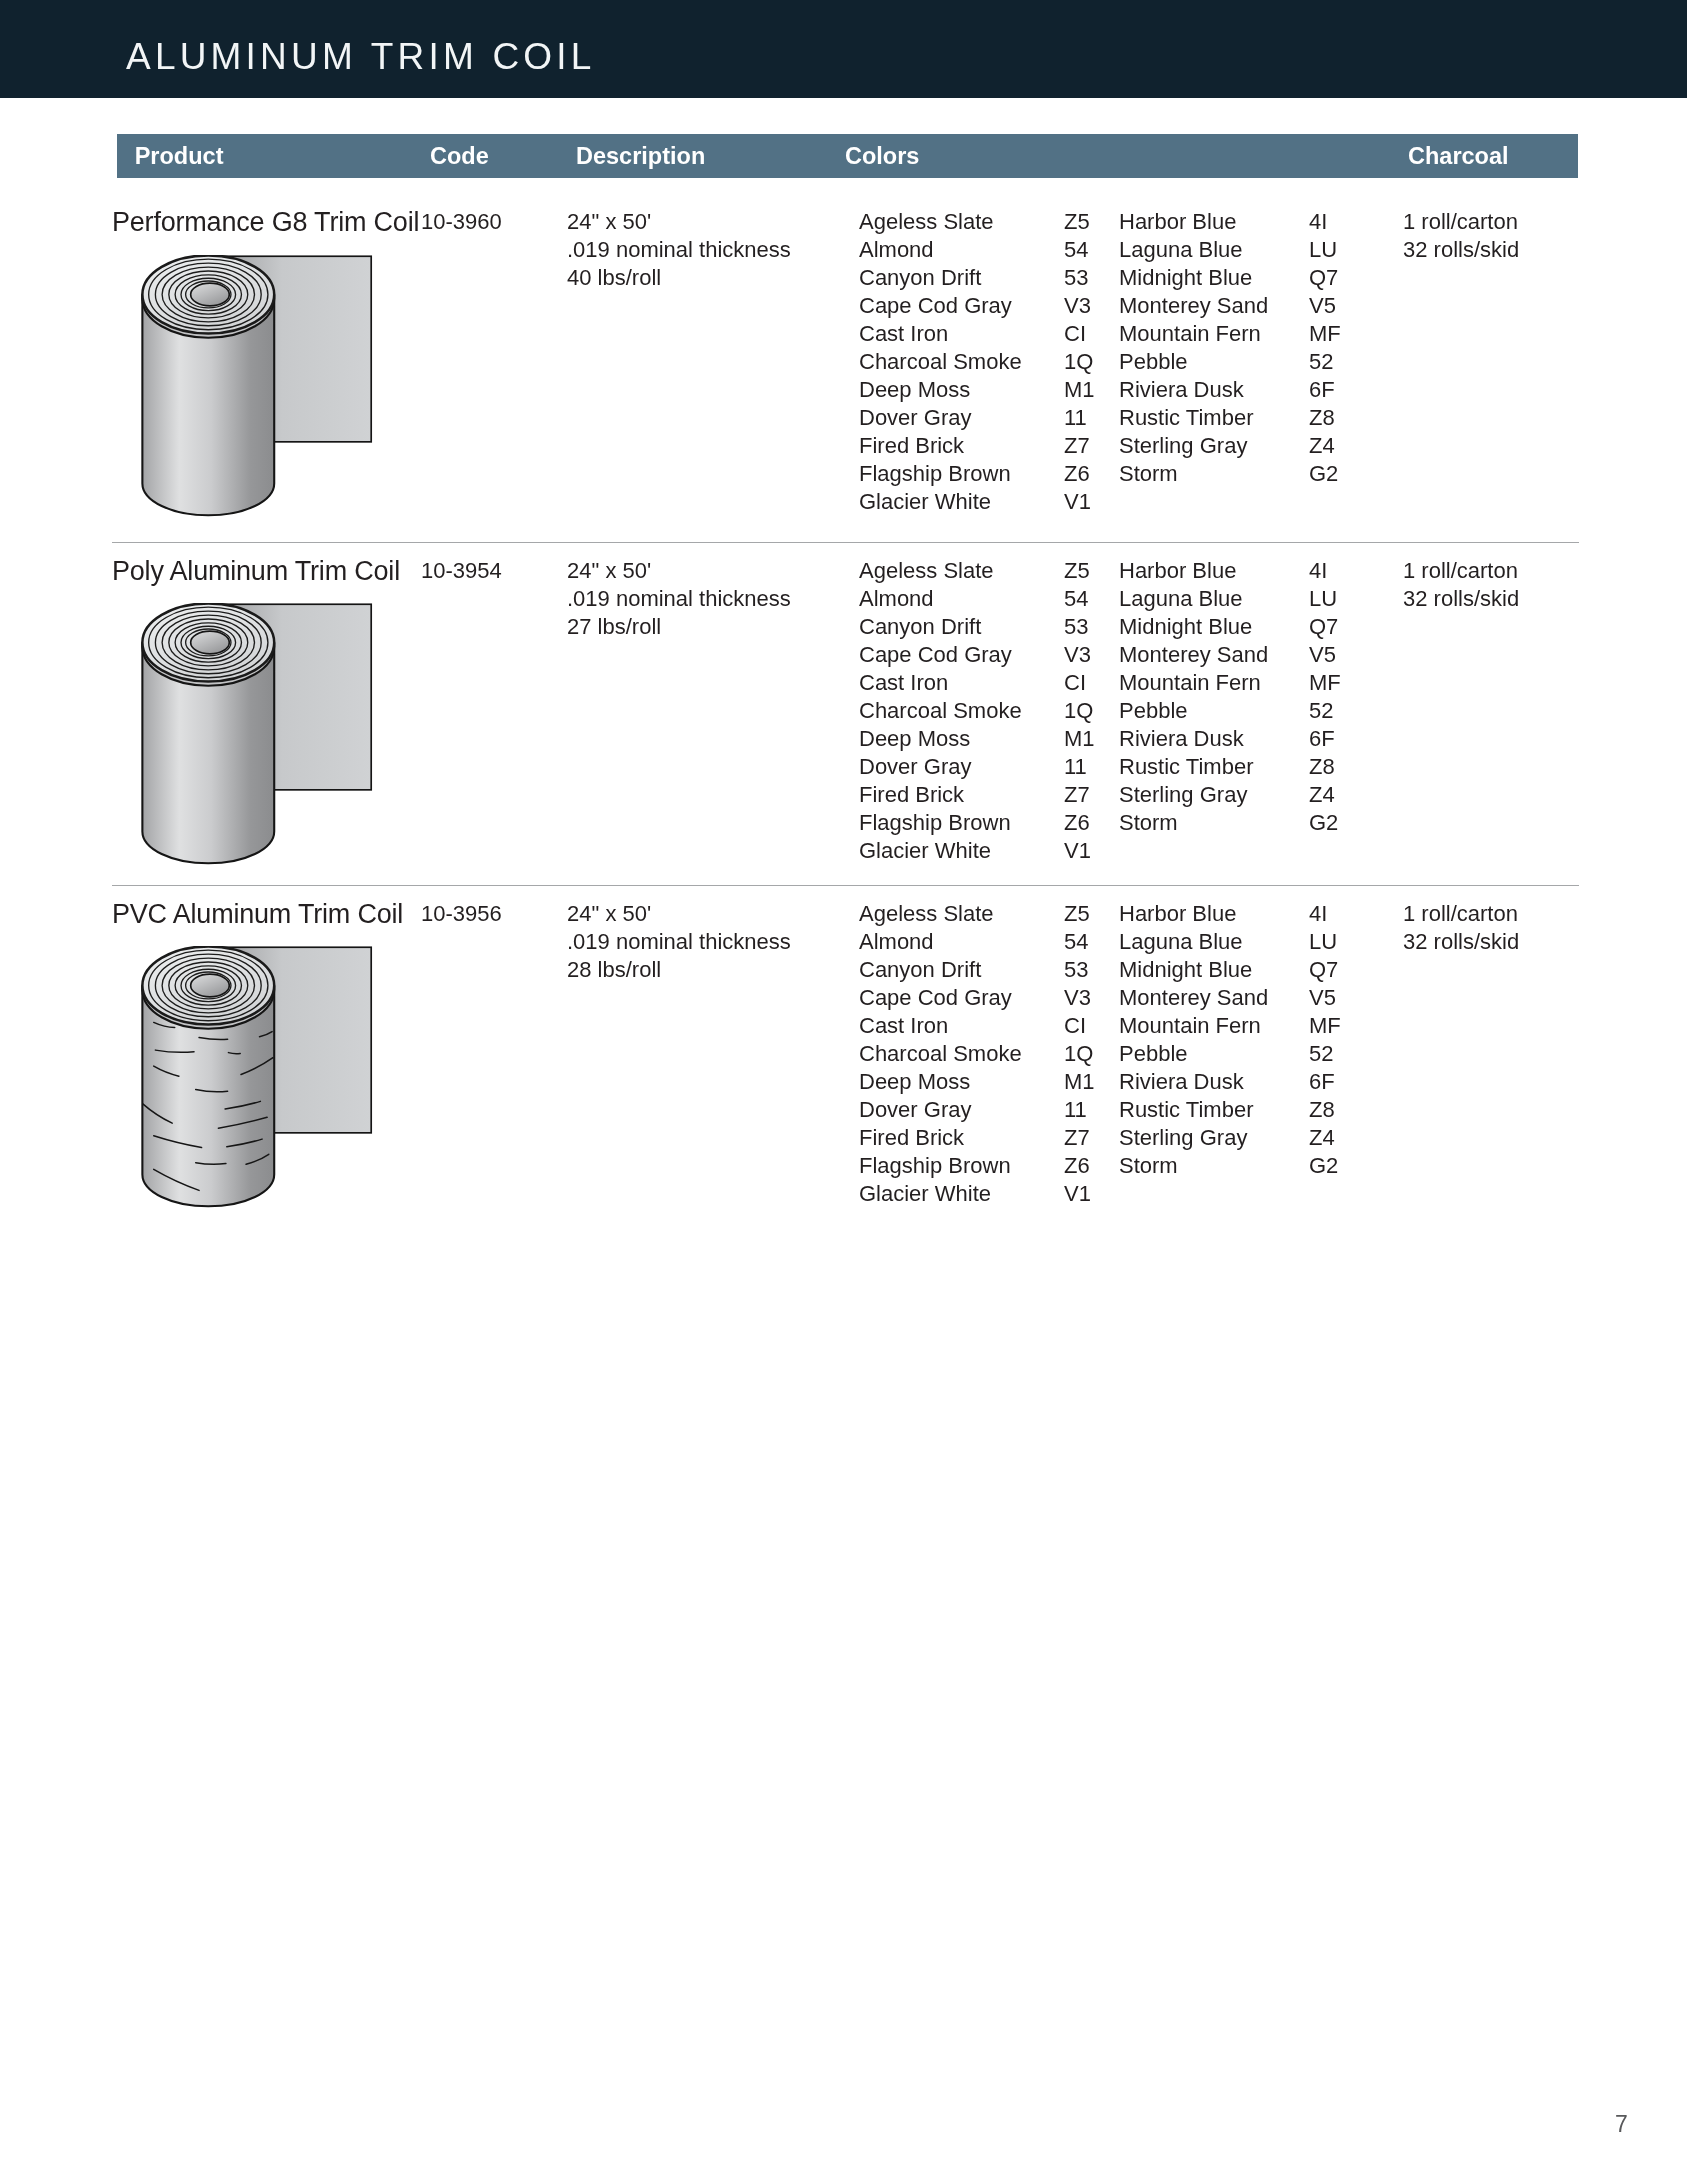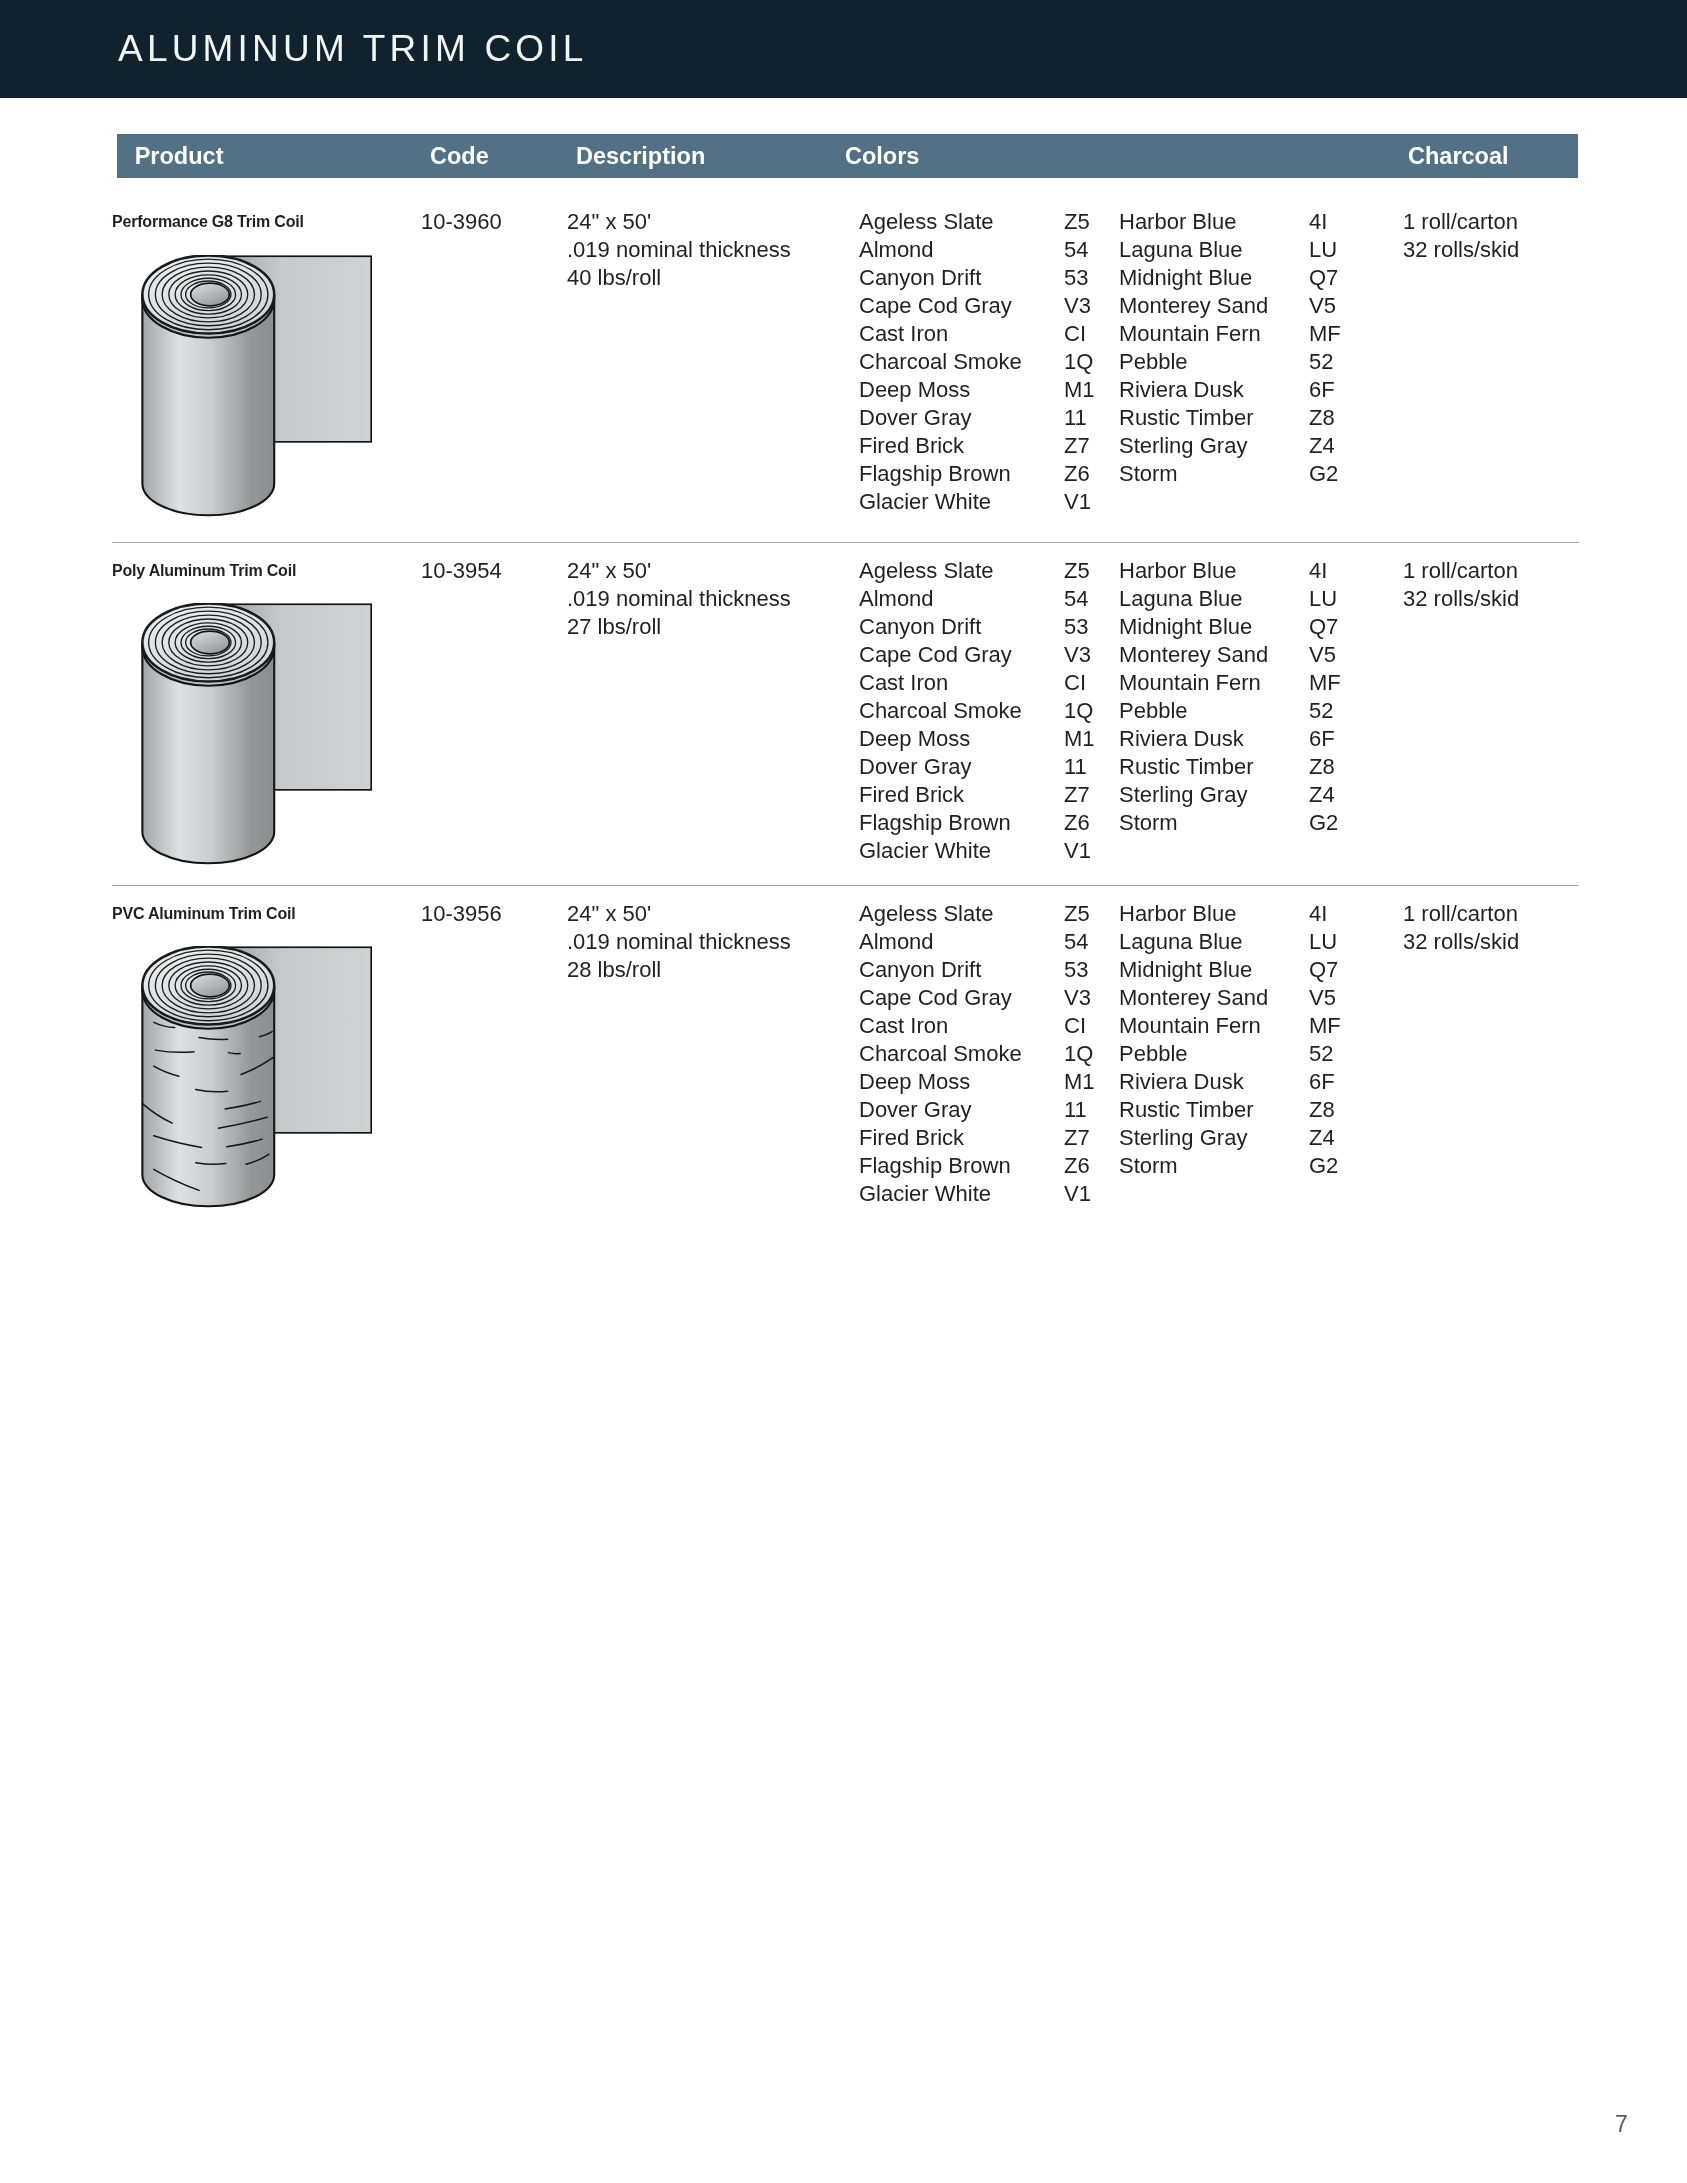--- a/index.html
+++ b/index.html
@@ -10,21 +10,21 @@
     -webkit-font-smoothing:antialiased;
   }
   .page{position:absolute;inset:0;overflow:hidden;}
 
   
   .top-band{
     position:absolute;left:0;top:0;width:1687px;height:98px;
     background:var(--header-band-bg,#10222e);
   }
   .top-band h1{
-    margin:0;padding-left:118px;line-height:98px;
+    margin:8px;padding-left:118px;line-height:98px;
     font-size:37px;font-weight:300;letter-spacing:4.2px;
     color:var(--header-band-text,#f2f5f6);white-space:nowrap;
   }
 
   
   .table-header{
     position:absolute;left:117px;top:134px;width:1461px;height:44px;
     background:var(--table-header-bg,#527185);
     text-align:center;
   }
@@ -38,21 +38,21 @@
   #rows{position:absolute;left:112px;top:0;width:1467px;}
   .row{position:absolute;left:0;width:1467px;box-sizing:border-box;}
   .row.with-separator{border-top:1.7px solid var(--separator,#a5a7a9);}
   .cell{position:absolute;top:var(--pad,13.5px);font-size:22px;line-height:28px;white-space:nowrap;}
   .cell-product{left:0;width:309px;}
   .cell-code{left:309px;width:145px;}
   .cell-desc{left:455px;width:276px;}
   .colors-a{left:731px;width:276px;}
   .colors-b{left:1007px;width:284px;}
   .cell-pack{left:1291px;width:176px;}
-  .product-name{font-weight:700;font-size:16px;letter-spacing:-0.2px;}
+  .product-name{font-weight:400;font-size:27px;letter-spacing:-0.2px;}
   .color-line{display:flex;}
   .colors-a .c-name{width:205px;margin-left:16px;}
   .colors-b .c-name{width:190px;}
 
   
   svg.coil{display:block;margin:18.5px 0 0 29px;}
   .coil .sheet{fill:url(#gradSheet);stroke:#151515;stroke-width:2;}
   .coil .body{fill:url(#gradBody);stroke:#151515;stroke-width:2.5;}
   .coil .rim{fill:#c2c3c5;stroke:#151515;stroke-width:2.5;}
   .coil .top-face{fill:url(#gradTop);stroke:#1a1a1a;stroke-width:3;}

